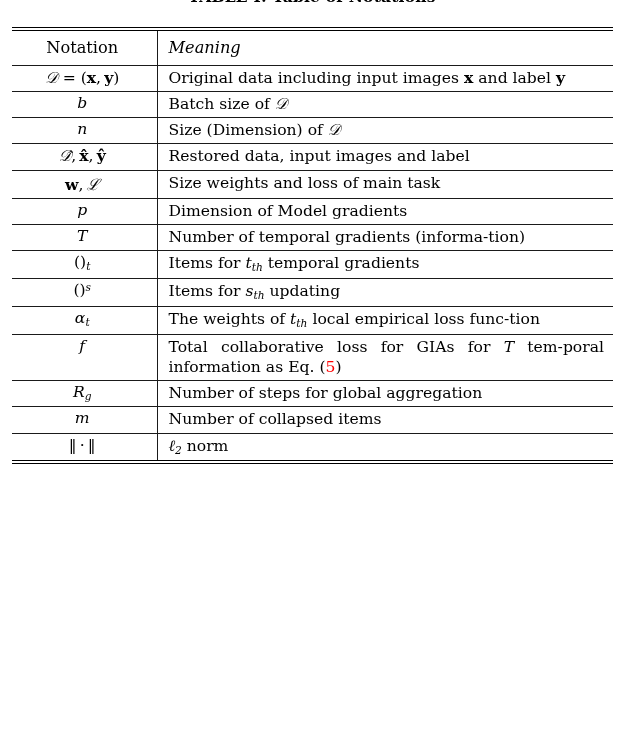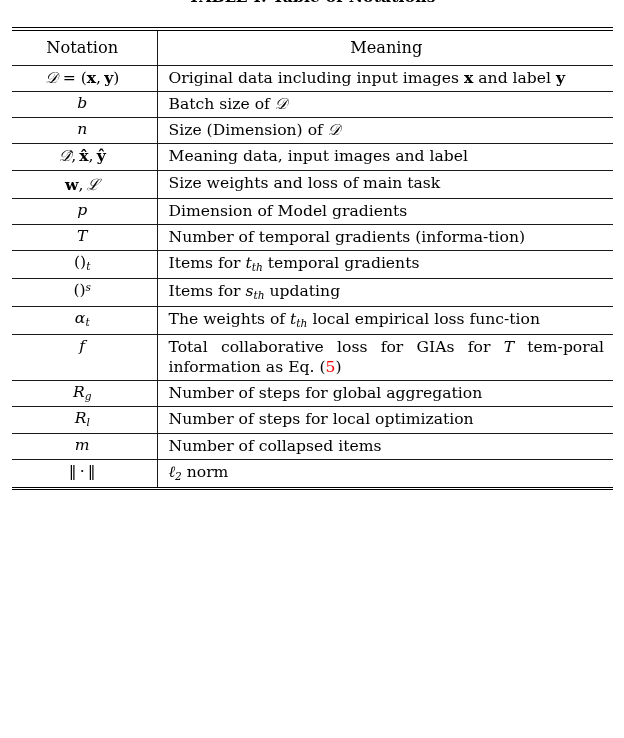--- a/index.html
+++ b/index.html
@@ -100,21 +100,21 @@
   td.meaning.single {
     text-align: left;
     margin-left: 45px;
   }
 
   thead td.notation, thead td.meaning {
     padding-top: 6px !important;
     padding-bottom: 7px !important;
     font-size: 16.2px;
   }
-  thead td.meaning { text-align: center; }
+  thead td.meaning { text-align: left; font-style: italic; }
   thead td.notation { border-right: 1.2px solid #1a1a1a; }
 
   
   .mi   { font-style: italic; }
   .mb   { font-weight: bold; font-style: normal; }
   .cal  { font-family: "DejaVu Serif", "Liberation Serif", serif; font-style: italic; }
   sub   { font-size: 0.68em; font-style: italic; vertical-align: -0.28em; }
   sup   { font-size: 0.68em; font-style: italic; vertical-align: 0.42em; }
   .eqref { color: #ff0000; }
 </style>
@@ -163,21 +163,21 @@
 
         <tr class="row">
           <td class="notation"><span class="mi">n</span></td>
           <td class="meaning single">Size (Dimension) of <span class="cal">𝒟</span></td>
         </tr>
 
         <tr class="row">
           <td class="notation">
             <span class="cal">𝒟̂</span>, <span class="mb">x̂</span>, <span class="mb">ŷ</span>
           </td>
-          <td class="meaning single">Meaning data, input images and label</td>
+          <td class="meaning single">Restored data, input images and label</td>
         </tr>
 
         <tr class="row">
           <td class="notation">
             <span class="mb">w</span>, <span class="cal">ℒ</span>
           </td>
           <td class="meaning single">Size weights and loss of main task</td>
         </tr>
 
 
@@ -221,24 +221,20 @@
             Total collaborative loss for GIAs for <span class="mi">T</span> tem‑poral information as Eq.&nbsp;(<span class="eqref">5</span>)
           </td>
         </tr>
 
 
         <tr class="row">
           <td class="notation"><span class="mi">R<sub>g</sub></span></td>
           <td class="meaning single">Number of steps for global aggregation</td>
         </tr>
 
-        <tr class="row">
-          <td class="notation"><span class="mi">R<sub>l</sub></span></td>
-          <td class="meaning single">Number of steps for local optimization</td>
-        </tr>
 
         <tr class="row">
           <td class="notation"><span class="mi">m</span></td>
           <td class="meaning single">Number of collapsed items</td>
         </tr>
 
         <tr class="row">
           <td class="notation">‖ · ‖</td>
           <td class="meaning single">
             <span class="mi">ℓ<sub>2</sub></span> norm

